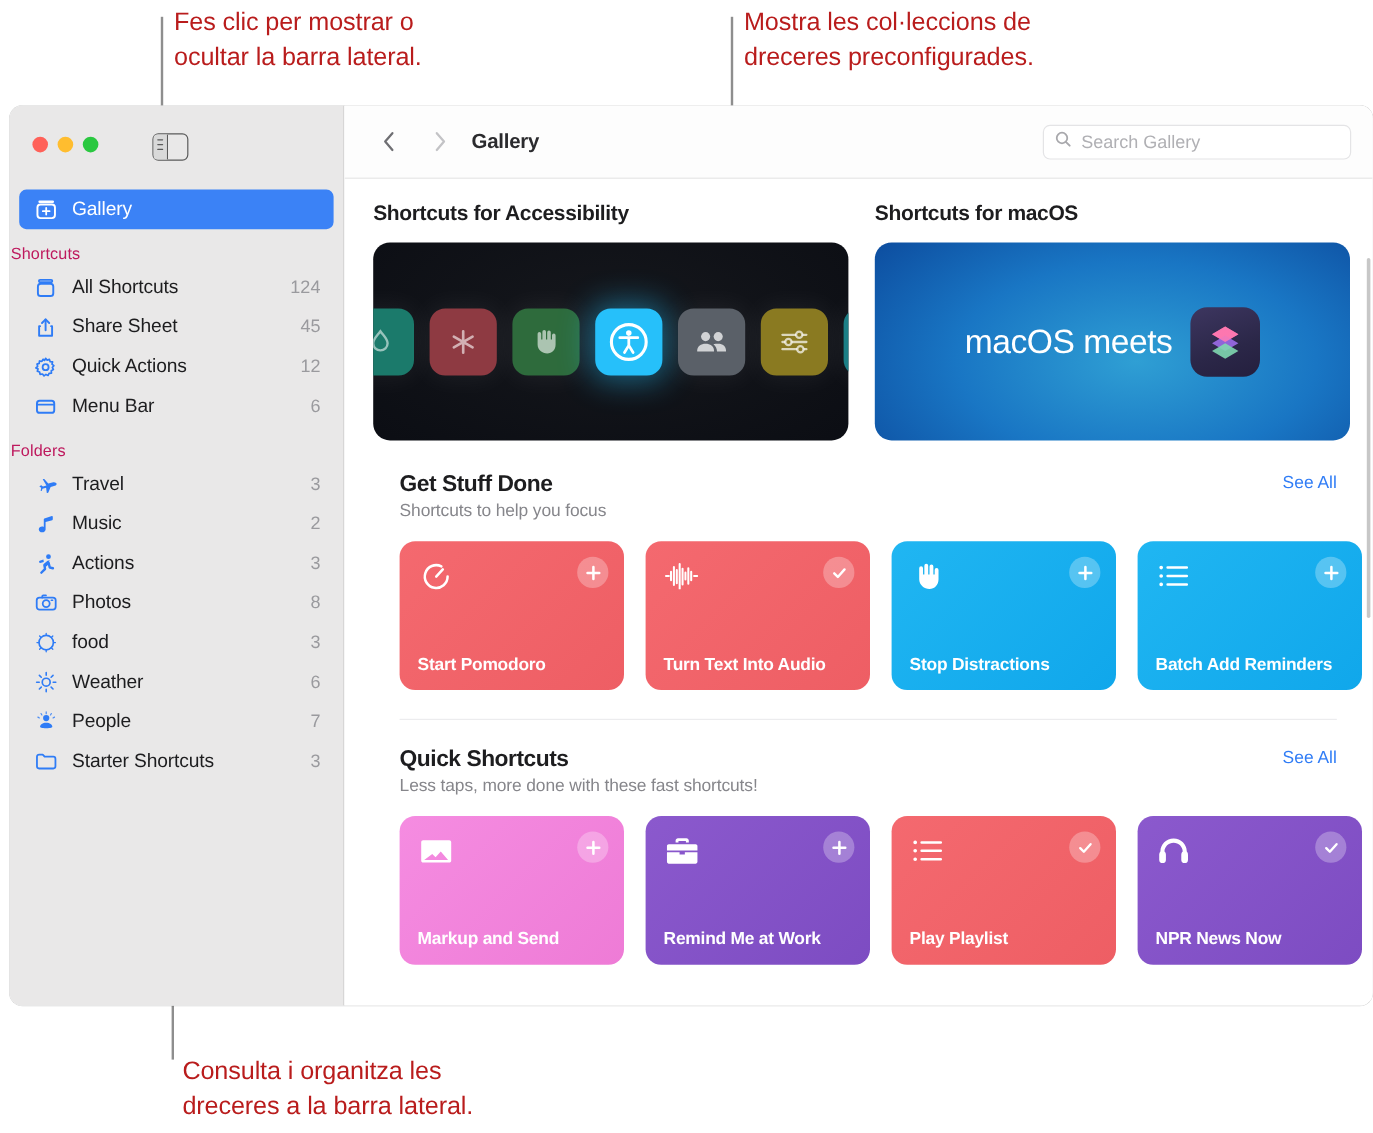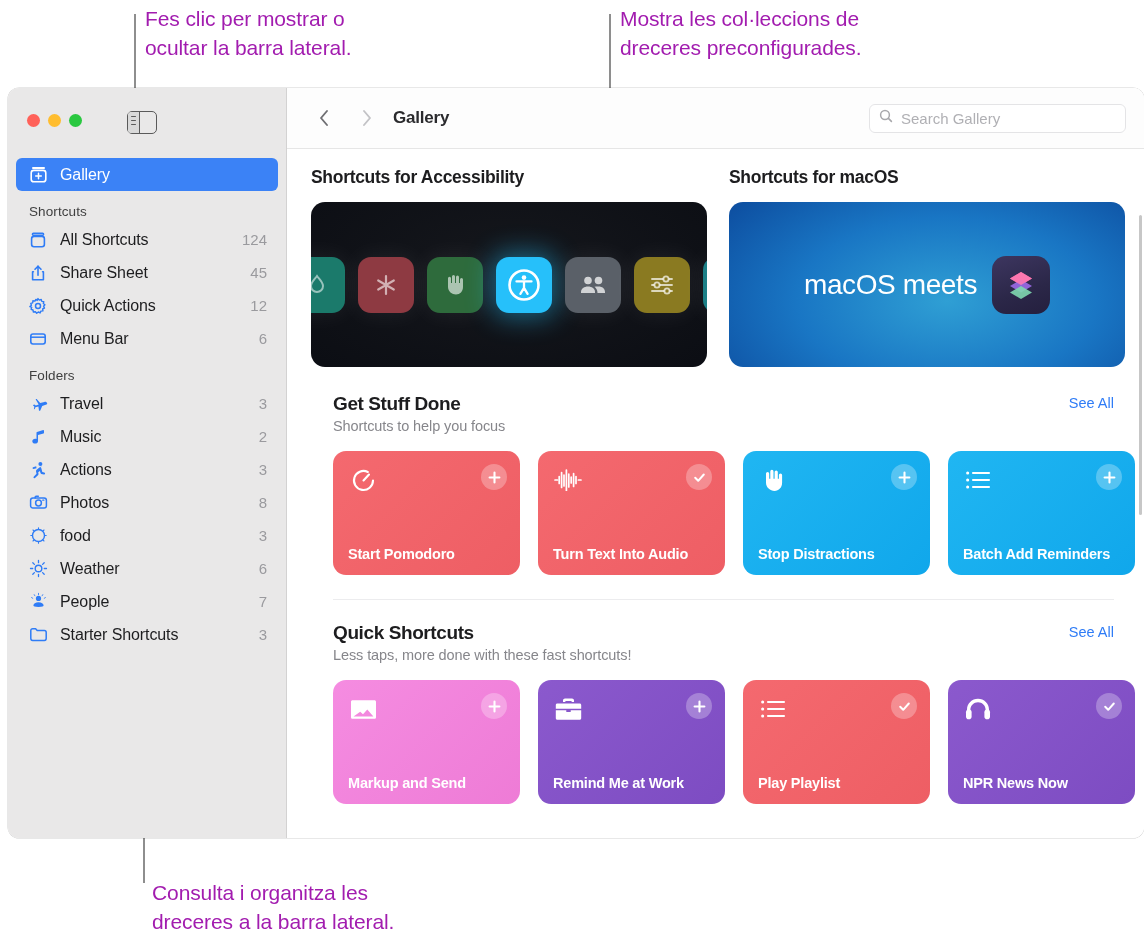--- a/index.html
+++ b/index.html
@@ -9,21 +9,21 @@
     font-family: "Liberation Sans", sans-serif;
     overflow: hidden;
   }
   #root { position: relative; width: 1144px; height: 944px; }
 
   
   .callout {
     position: absolute;
     font-size: 21px;
     line-height: 29px;
-    color: #a21caf;
+    color: #b91c1c;
     letter-spacing: -0.1px;
     white-space: pre-line;
   }
   .leader {
     position: absolute;
     width: 2px;
     background: #8e8e8e;
   }
 
   
@@ -103,22 +103,22 @@
     display: flex; align-items: center; justify-content: center;
     flex: 0 0 22px;
   }
   .sb-row .ic svg { display: block; }
   .sb-row .lbl { flex: 1; letter-spacing: -0.1px; }
   .sb-row .cnt { color: #9a9a9e; font-size: 15px; }
   .sb-row.selected .cnt { color: #e7effd; }
 
   .sb-head {
     font-size: 13.5px;
-    color: #404040;
-    padding: 13px 19px 4px 21px;
+    color: #be185d;
+    padding: 13px 19px 4px 1px;
     letter-spacing: 0.1px;
   }
 
   
   .content { flex: 1; position: relative; background: #fff; overflow: hidden; }
 
   .toolbar {
     height: 61px;
     border-bottom: 0.5px solid #e6e6e6;
     display: flex; align-items: center;

